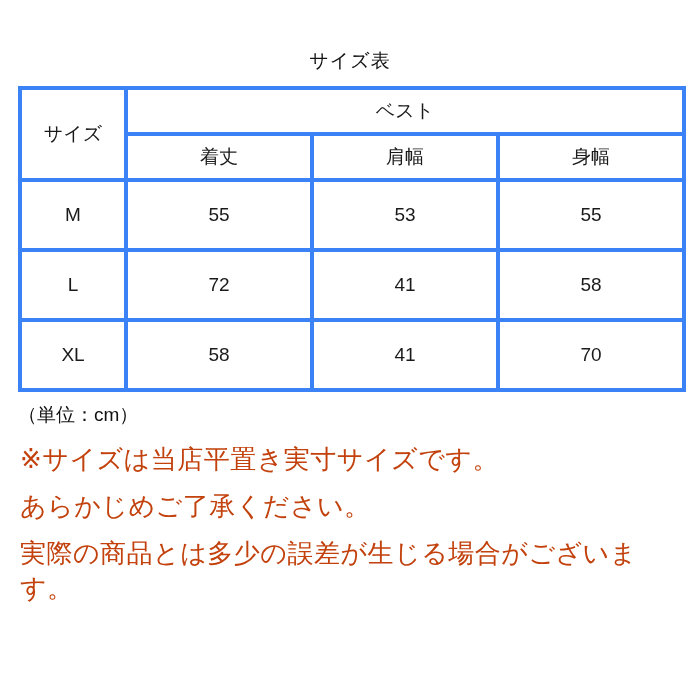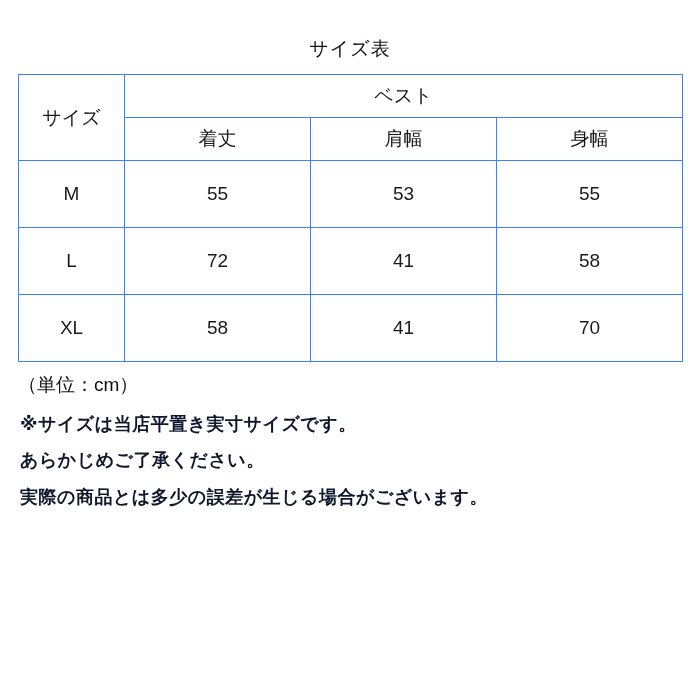--- a/index.html
+++ b/index.html
@@ -18,31 +18,31 @@
     position: relative;
     width: 700px;
     height: 700px;
     box-sizing: border-box;
     padding: 24px 18px 0 18px;
   }
   .title {
     text-align: center;
     font-size: 19px;
     letter-spacing: 1px;
-    margin: 12px 0 12px 0;
+    margin: 24px 0 12px 0;
     color: #111;
   }
   table.size-table {
     width: 664px;
     margin: 0 auto;
     border-collapse: collapse;
     table-layout: fixed;
   }
   table.size-table td, table.size-table th {
-    border: 1px solid #3b82f6;
+    border: 4px solid #3b82f6;
     font-weight: normal;
     font-size: 19px;
     text-align: center;
     color: #1a1a1a;
     padding: 0;
   }
   .col-size { width: 106px; }
   .col-data { width: 186px; }
 
   .row-group-head td { height: 42px; }
@@ -73,25 +73,24 @@
     box-sizing: border-box;
   }
   .notes {
     width: 664px;
     margin: 14px auto 0 auto;
     padding-left: 2px;
     box-sizing: border-box;
   }
   .notes p {
     margin: 0 0 12px 0;
-    font-size: 18px;
+    font-size: 26px;
     line-height: 1.35;
-    color: #0f172a;
+    color: #c2410c;
     letter-spacing: 0.5px;
-    font-weight: bold;
   }
 </style>
 </head>
 <body>
 
 <div class="page">
 
   <div class="title">サイズ表</div>
 
   <table class="size-table">

